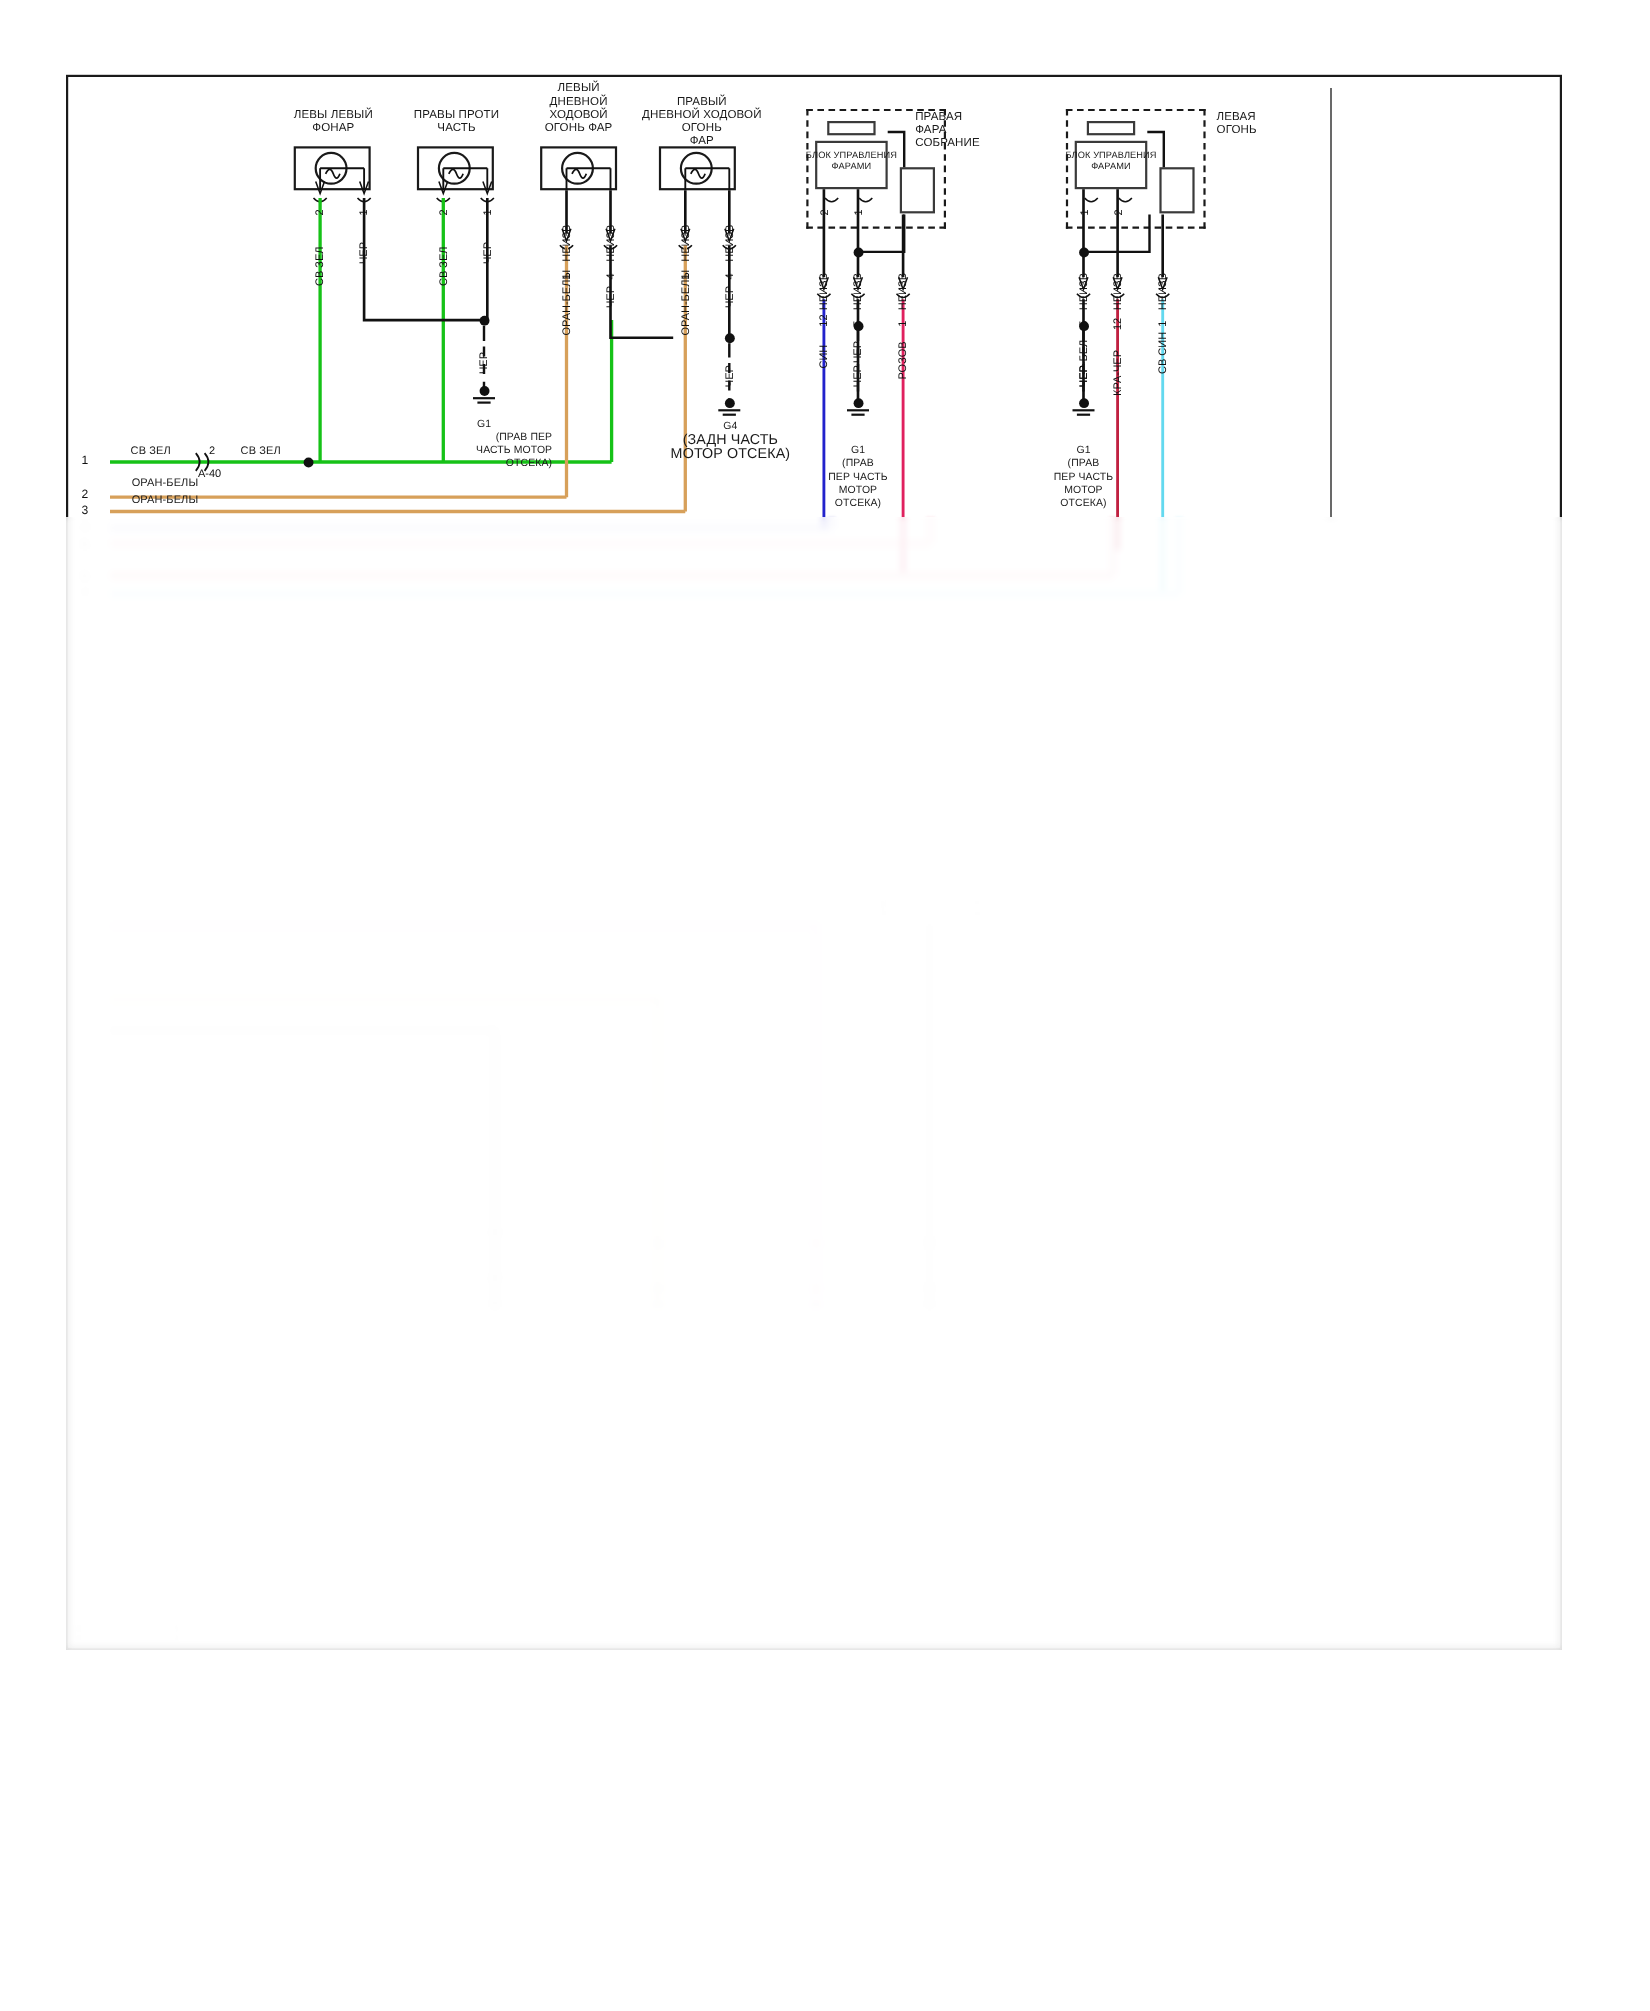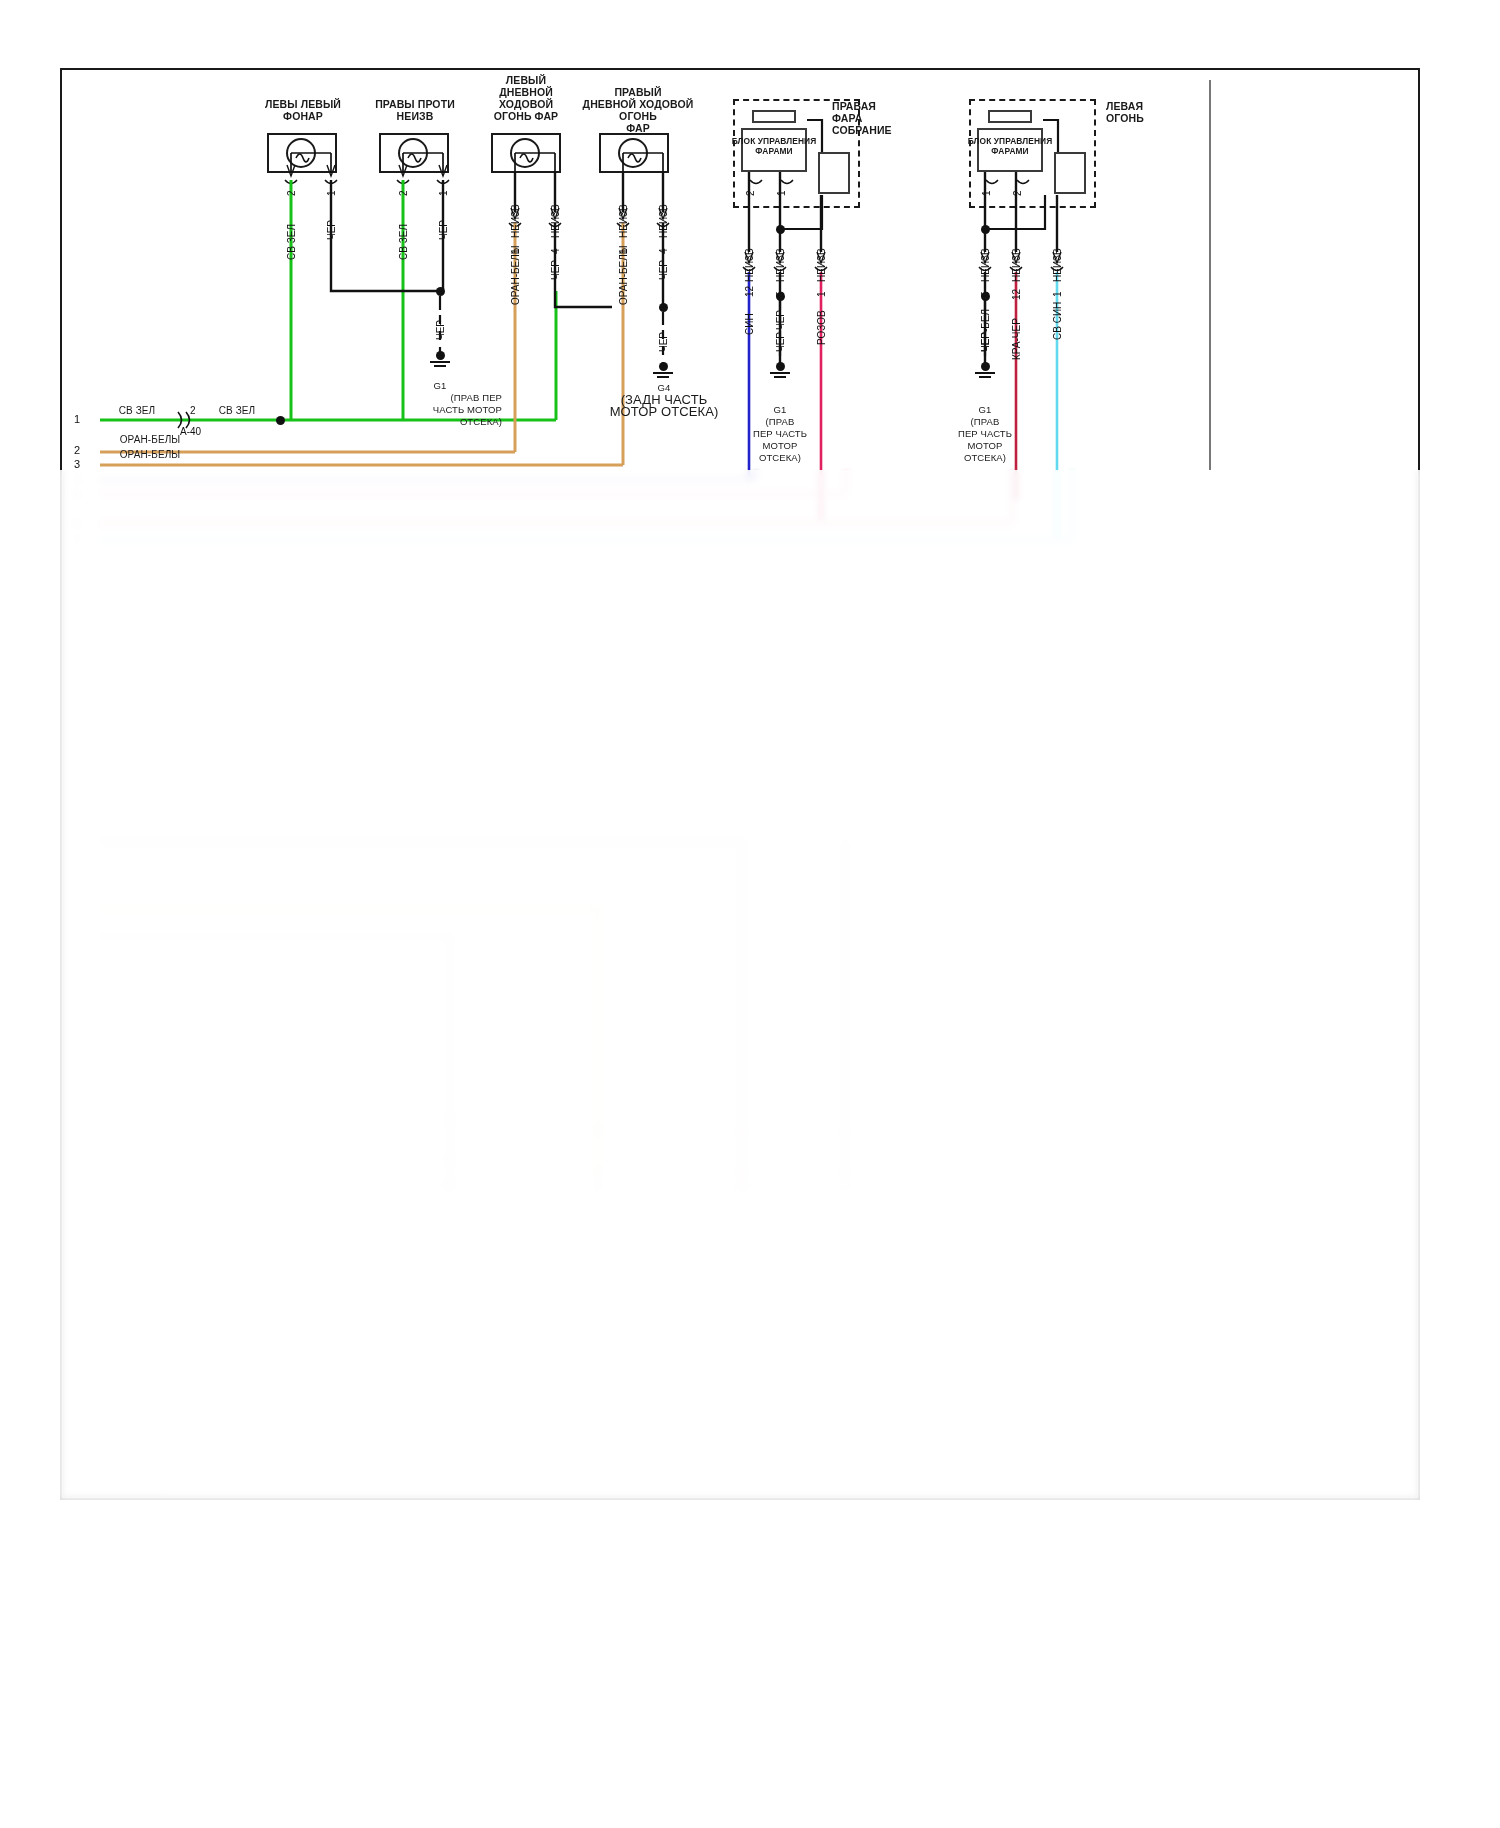--- a/index.html
+++ b/index.html
@@ -41,21 +41,21 @@
     pointer-events: none;
     z-index: 41;
   }
   .lbl {
     position: absolute;
     font-size: 10.5px;
     line-height: 12px;
     color: #1a1a1a;
     text-align: center;
     white-space: pre-line;
-    font-weight: bold;
+    font-weight: normal;
     letter-spacing: .1px;
   }
   .lbl.left { text-align: left; }
   .lbl.norm { font-weight: normal; }
   
   .vlbl {
     position: absolute;
     font-size: 10px;
     color: #111;
     white-space: nowrap;
@@ -113,21 +113,21 @@
 <body>
 
 <div id="page">
 
   <div id="sheet-frame"></div>
 
   <div class="lbl" style="left:248px; top:98px; width:110px;">ЛЕВЫ ЛЕВЫЙ
 ФОНАР</div>
 
   <div class="lbl" style="left:360px; top:98px; width:110px;">ПРАВЫ ПРОТИ
-НЕИЗВ</div>
+ЧАСТЬ</div>
 
   <div class="lbl" style="left:470px; top:74px; width:112px;">ЛЕВЫЙ
 ДНЕВНОЙ
 ХОДОВОЙ
 ОГОНЬ ФАР</div>
 
   <div class="lbl" style="left:573px; top:74px; width:130px;margin-top:12px;">ПРАВЫЙ
 ДНЕВНОЙ ХОДОВОЙ
 ОГОНЬ
 ФАР</div>

